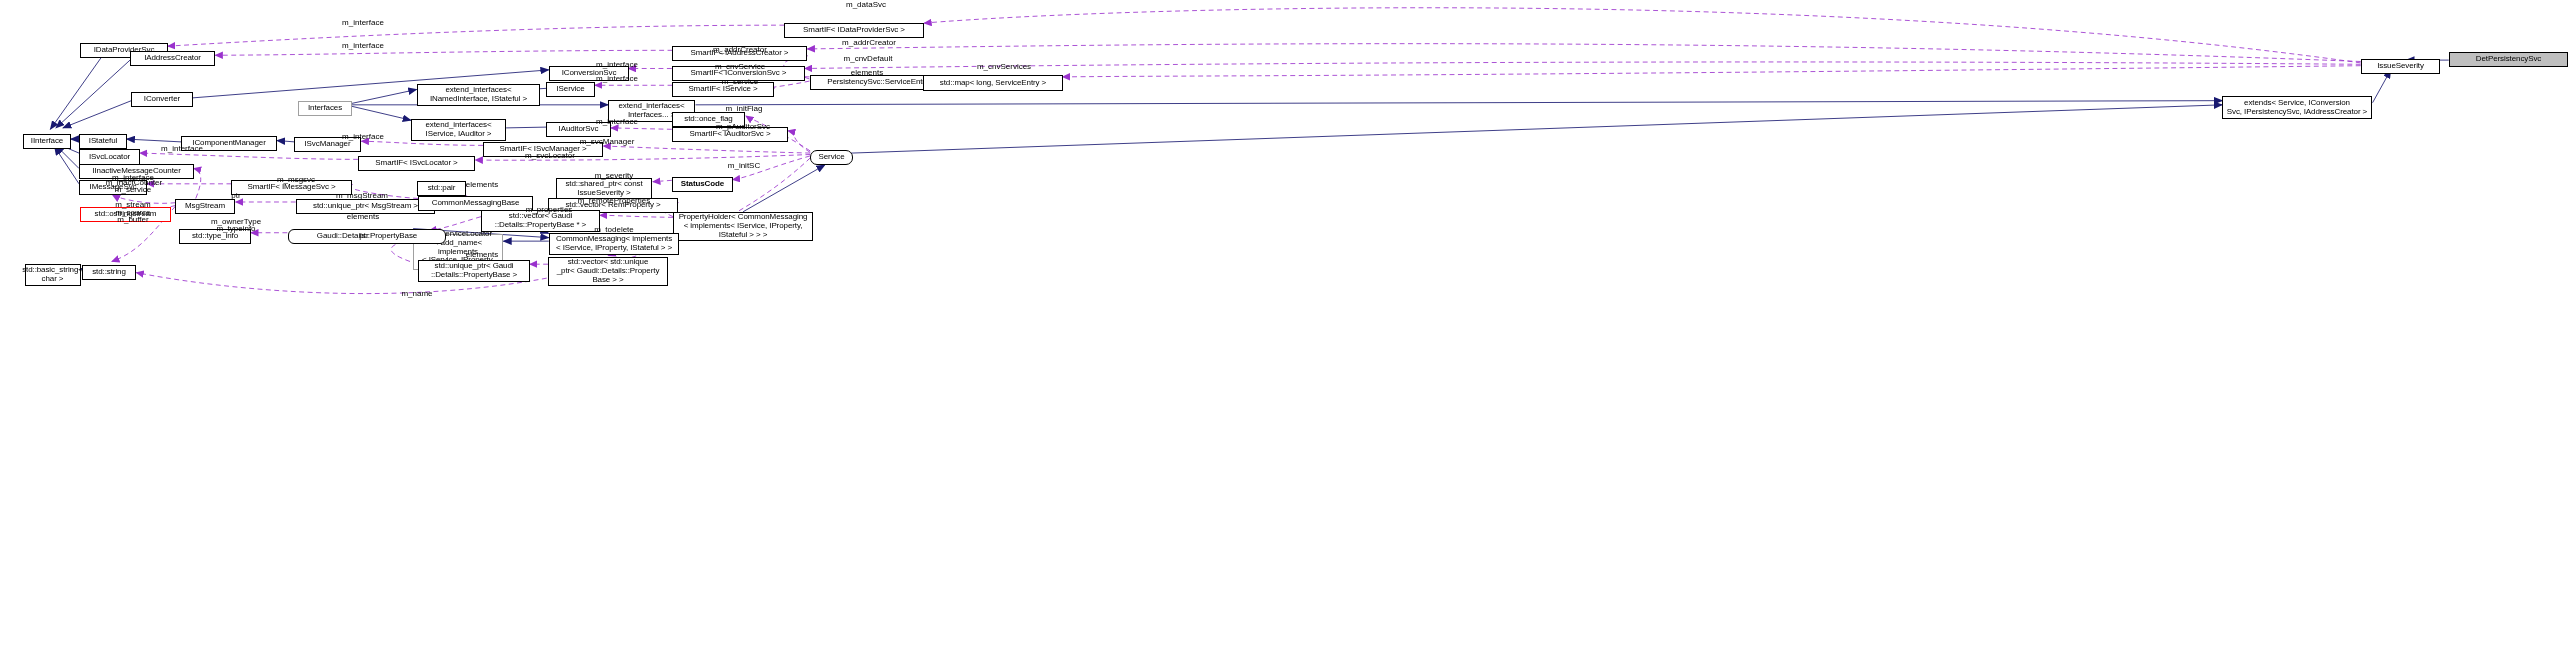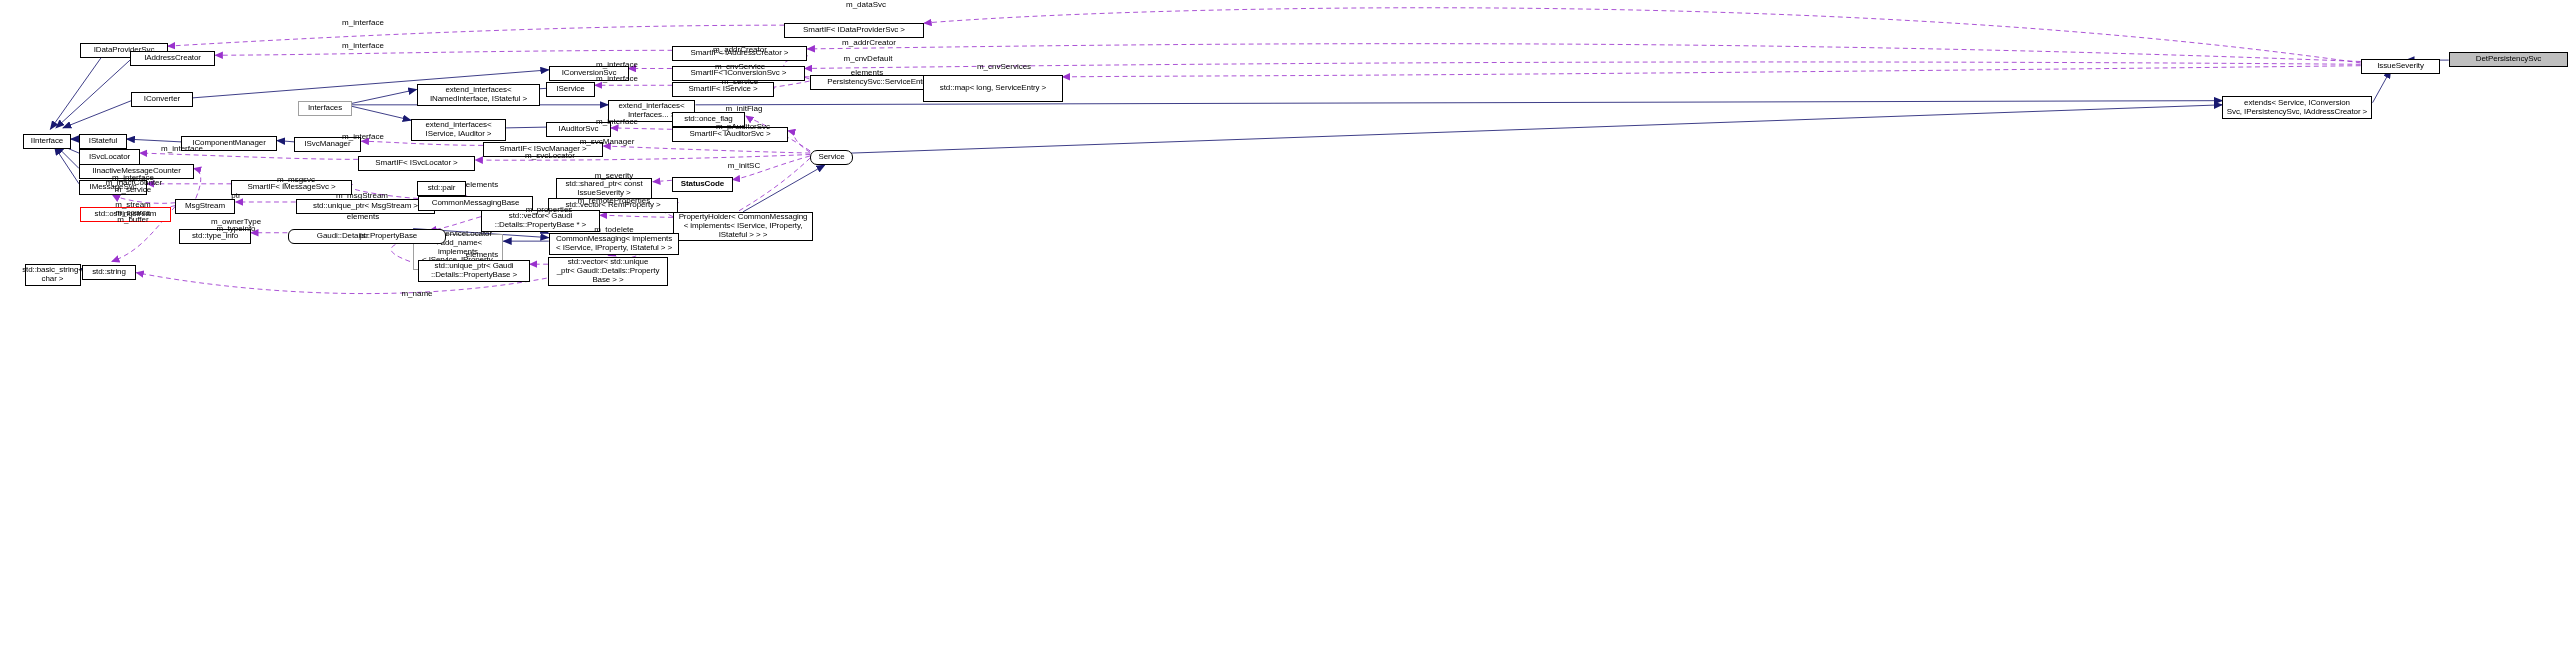--- a/index.html
+++ b/index.html
@@ -188,21 +188,21 @@
       <div class="node" style="left: 2222px; top: 96px; width: 150px; height: 23px;">extends&lt; Service, IConversion
 Svc, IPersistencySvc, IAddressCreator &gt;</div>
       <div class="node" style="left: 784px; top: 23px; width: 140px; height: 15.4px;">SmartIF&lt; IDataProviderSvc &gt;</div>
       <div class="node" style="left: 80px; top: 43px; width: 88px; height: 15.4px;">IDataProviderSvc</div>
       <div class="node" style="left: 130px; top: 51px; width: 85px; height: 15.4px;">IAddressCreator</div>
       <div class="node" style="left: 672px; top: 46px; width: 135px; height: 15.4px;">SmartIF&lt; IAddressCreator &gt;</div>
       <div class="node" style="left: 131px; top: 92px; width: 62px; height: 15.4px;">IConverter</div>
       <div class="node" style="left: 549px; top: 66px; width: 80px; height: 15.4px;">IConversionSvc</div>
       <div class="node" style="left: 672px; top: 66px; width: 133px; height: 15.4px;">SmartIF&lt; IConversionSvc &gt;</div>
       <div class="node" style="left: 810px; top: 75px; width: 136px; height: 15.4px;">PersistencySvc::ServiceEntry</div>
-      <div class="node" style="left: 923px; top: 75px; width: 140px; height: 27px;">std::map&lt; long, ServiceEntry &gt;</div>
+      <div class="node" style="left: 923px; top: 75px; width: 140px; height: 16px;">std::map&lt; long, ServiceEntry &gt;</div>
       <div class="node" style="left: 546px; top: 82px; width: 49px; height: 15.4px;">IService</div>
       <div class="node" style="left: 672px; top: 82px; width: 102px; height: 15.4px;">SmartIF&lt; IService &gt;</div>
       <div class="node" style="left: 417px; top: 84px; width: 123px; height: 21.7px;">extend_interfaces&lt;
 INamedInterface, IStateful &gt;</div>
       <div class="node light" style="left: 298px; top: 101px; width: 54px; height: 15.4px;">Interfaces</div>
       <div class="node" style="left: 608px; top: 100px; width: 87px; height: 21.7px;">extend_interfaces&lt;
 Interfaces... &gt;</div>
       <div class="node" style="left: 672px; top: 112px; width: 73px; height: 15.4px;">std::once_flag</div>
       <div class="node" style="left: 411px; top: 119px; width: 95px; height: 21.7px;">extend_interfaces&lt;
 IService, IAuditor &gt;</div>

